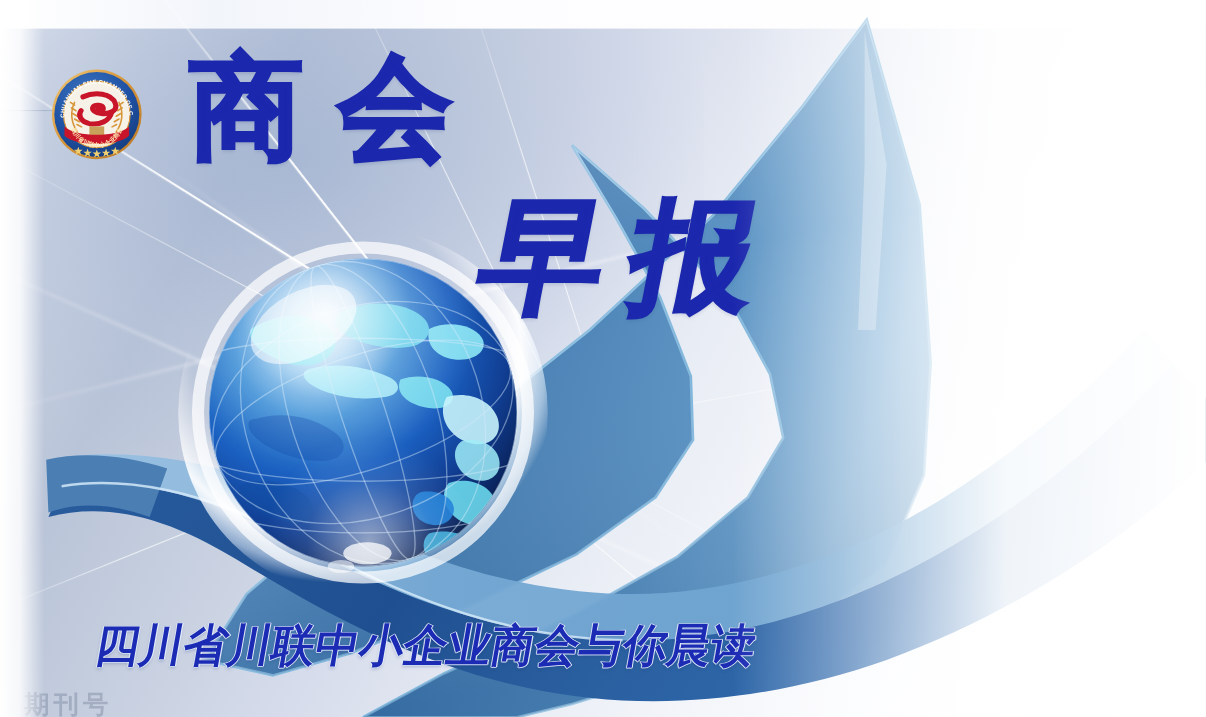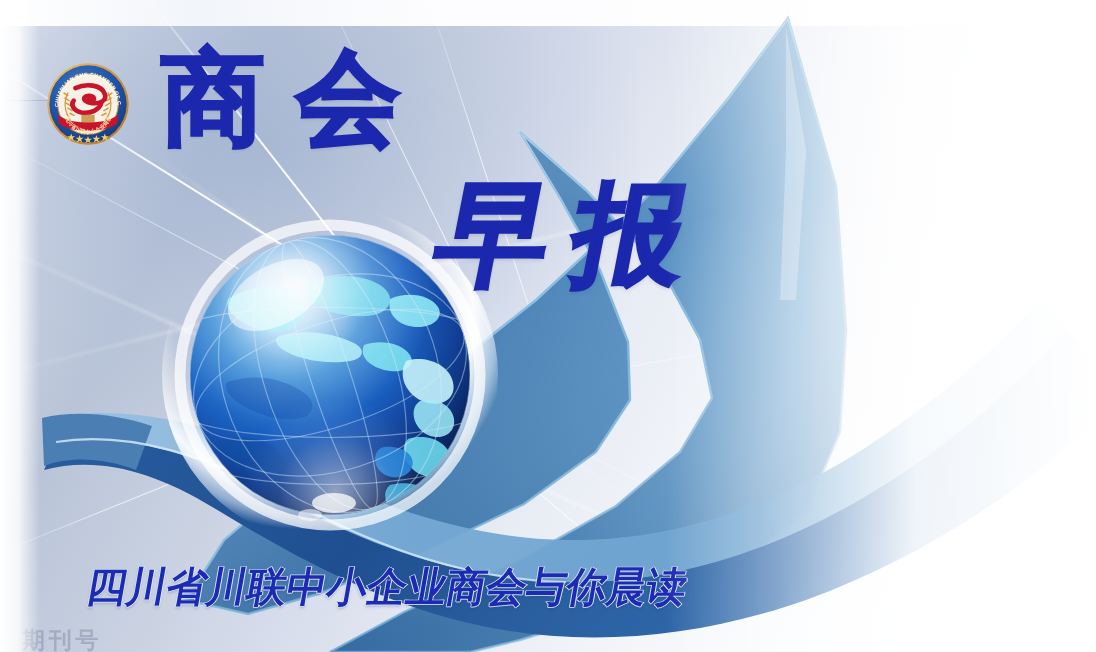--- a/index.html
+++ b/index.html
@@ -105,21 +105,21 @@
     position: absolute;
     font-family: "DejaVu Sans", "Liberation Sans", sans-serif;
     font-weight: 700;
     color: #1b27ad;
     letter-spacing: 0.10em;
     line-height: 1;
     white-space: nowrap;
     -webkit-text-stroke: 2.5px #1b27ad;
   }
   #headline-1 {
-    left: 161px; top: 46px;
+    left: 172px; top: 46px;
     font-size: 104px;
     letter-spacing: 0.30em;
     text-shadow: 0 2px 3px rgba(40,60,120,0.18);
   }
   #headline-2 {
     left: 438px; top: 178px;
     font-size: 112px;
     letter-spacing: 0.22em;
     transform: skewX(-11deg);
     text-shadow: 0 2px 4px rgba(40,60,120,0.22);

